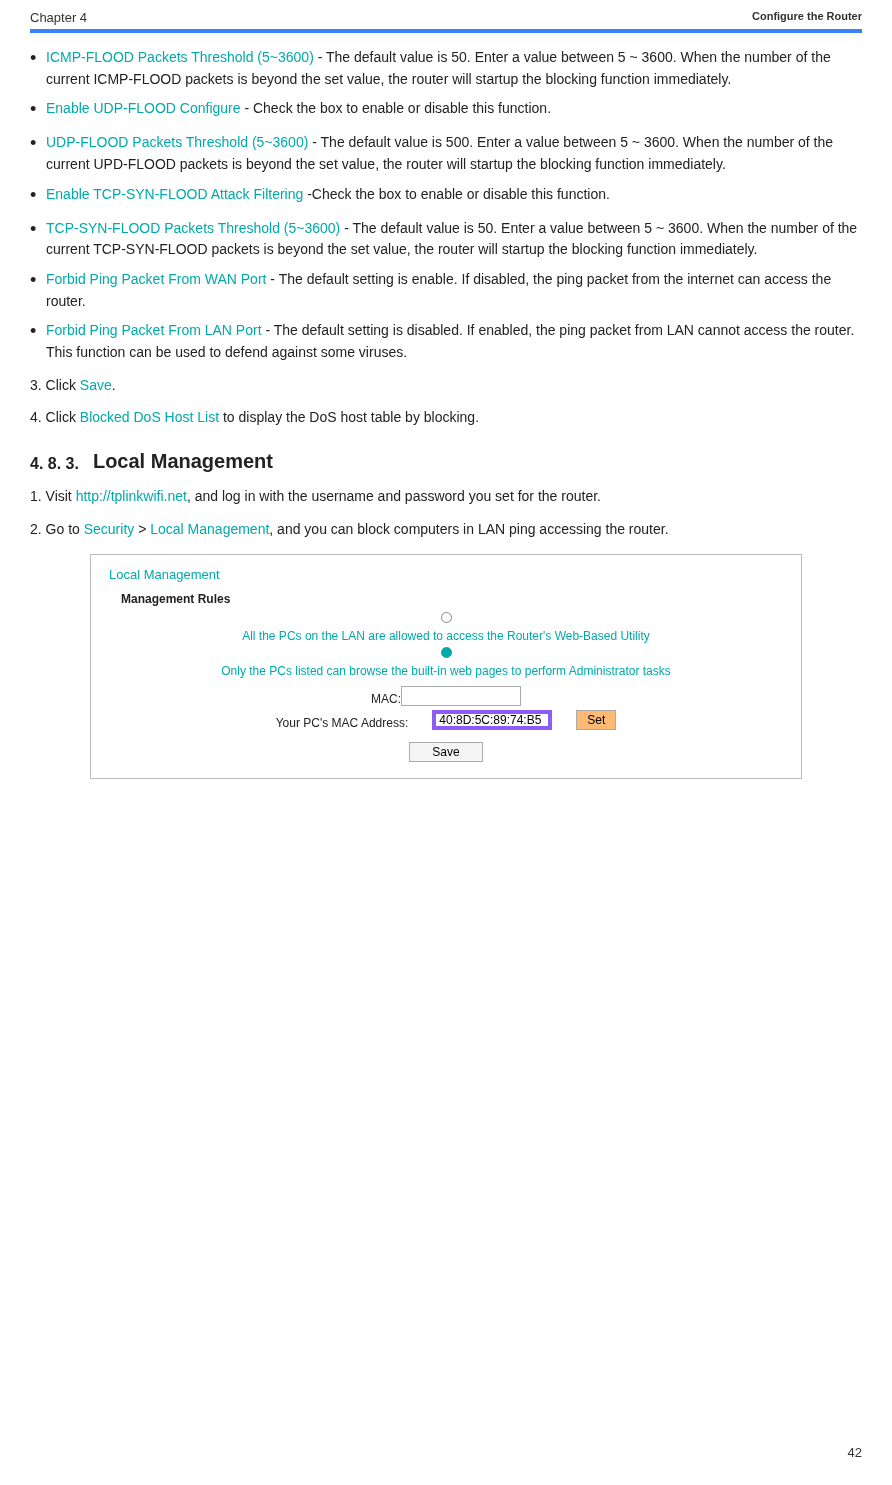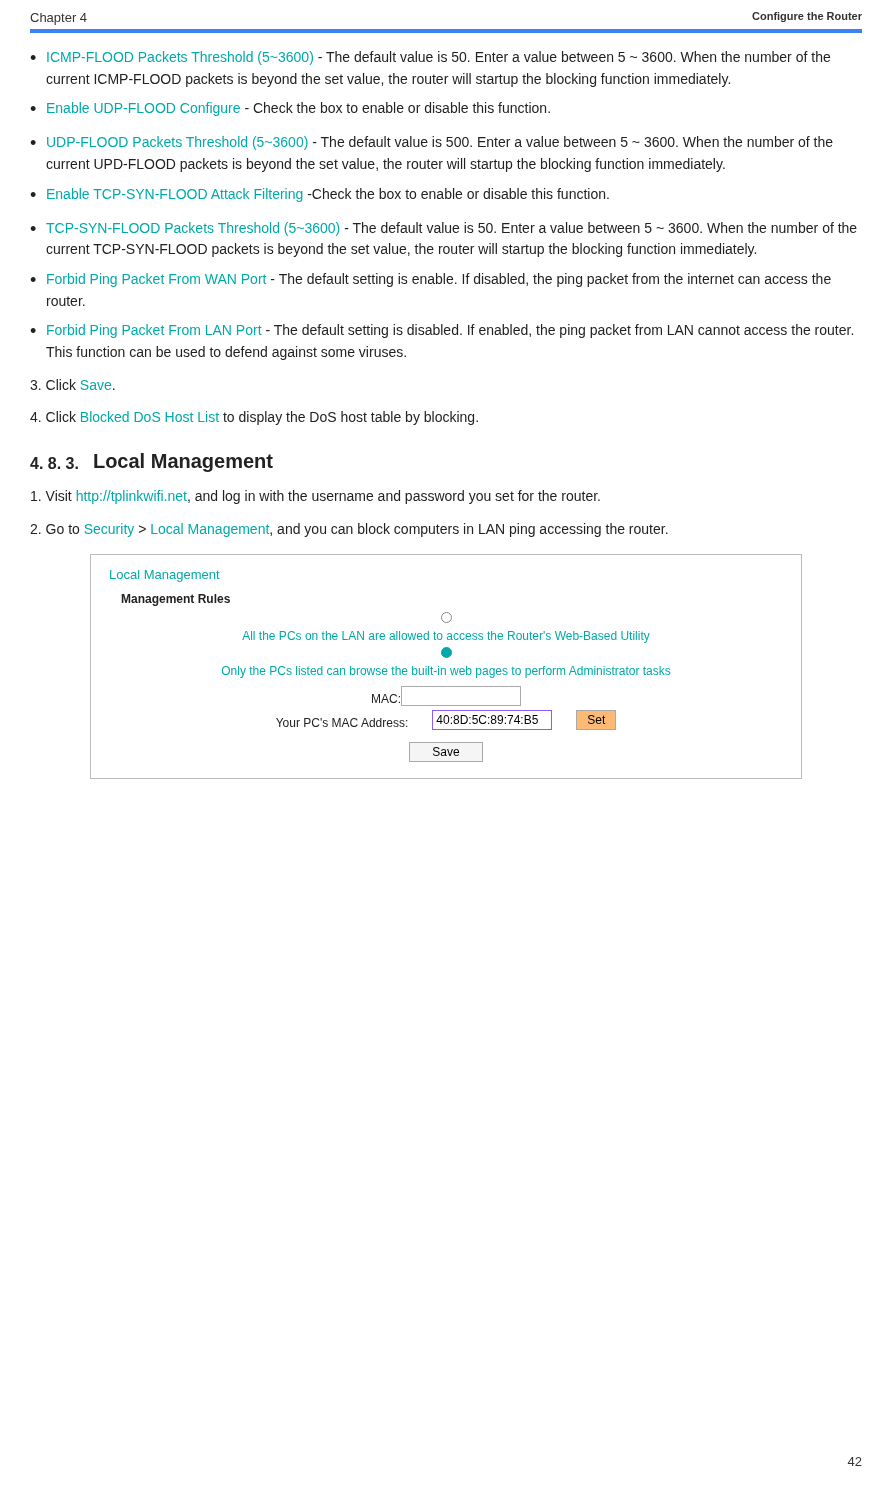--- a/index.html
+++ b/index.html
@@ -124,21 +124,21 @@
     }
     .your-mac-row {
       display: flex;
       align-items: flex-end;
       gap: 24px;
       margin: 4px 0 12px 0;
       justify-content: center;
     }
     .your-mac-label { font-size: 12px; }
     .mac-value-input {
-      border: 1px solid #8b5cf6;
+      border: 4px solid #8b5cf6;
       background: #fff;
       width: 120px;
       height: 20px;
       font-size: 12px;
       padding: 0 3px;
     }
     .set-btn {
       border: 1px solid #aaa;
       background: #fdba74;
       padding: 1px 10px;
@@ -157,21 +157,21 @@
       padding: 2px 22px;
       font-size: 12px;
       cursor: pointer;
     }
     .example-para {
       margin-top: 16px;
       line-height: 1.6;
     }
     .page-number {
       position: absolute;
-      bottom: 16px;
+      bottom: 25px;
       right: 30px;
       font-size: 13px;
       color: #333;
     }
   </style>
 </head>
 <body>
 
 <div class="page-container">
   <div class="header">

